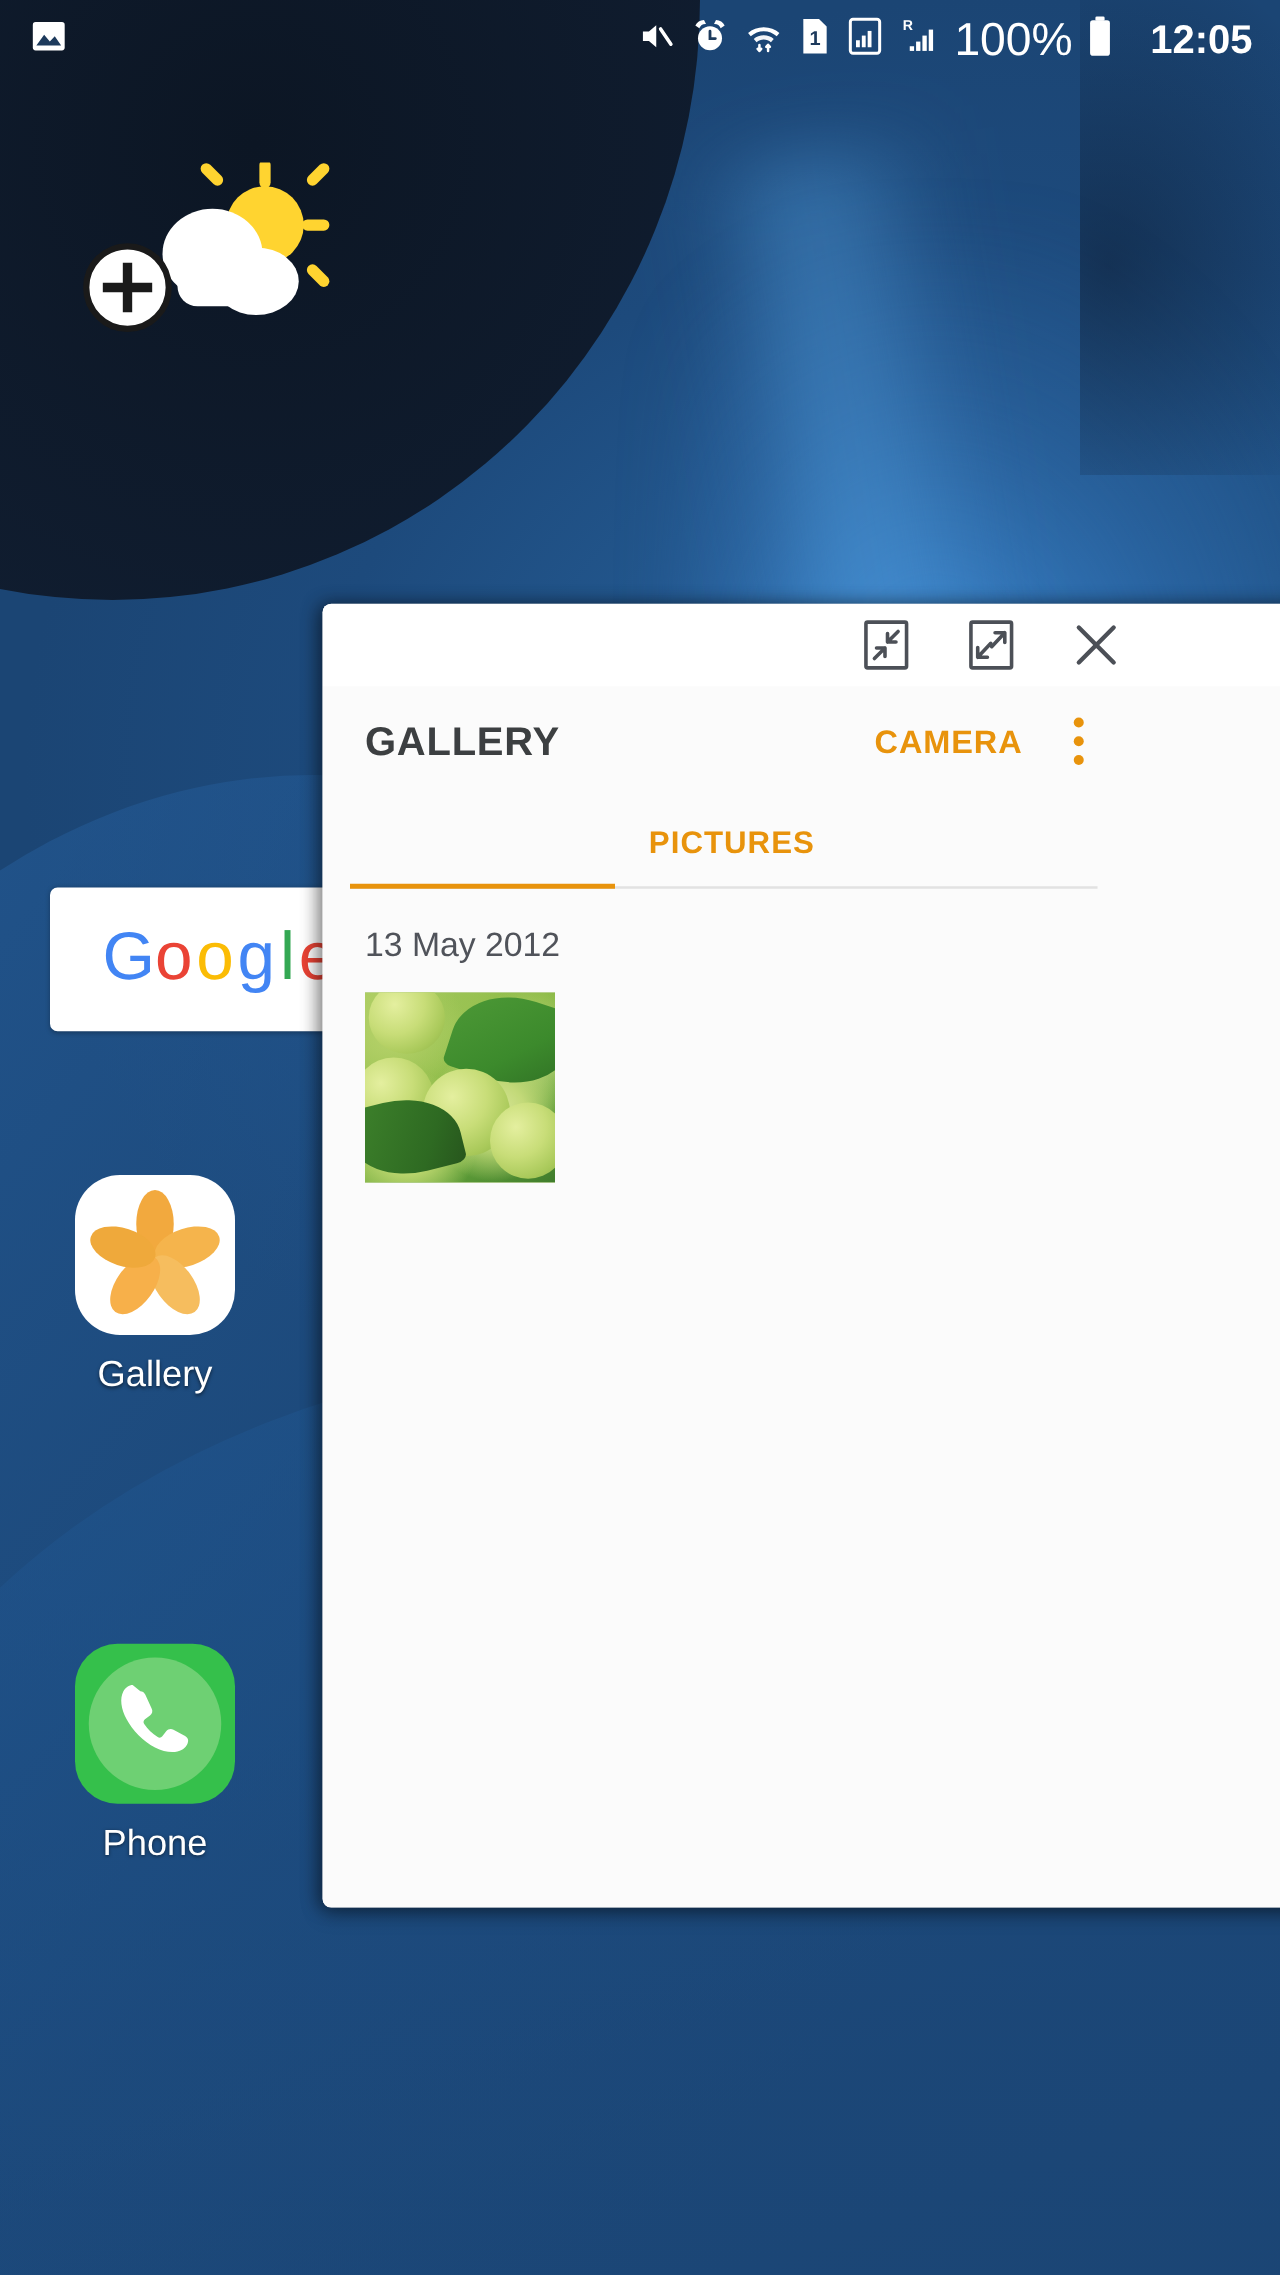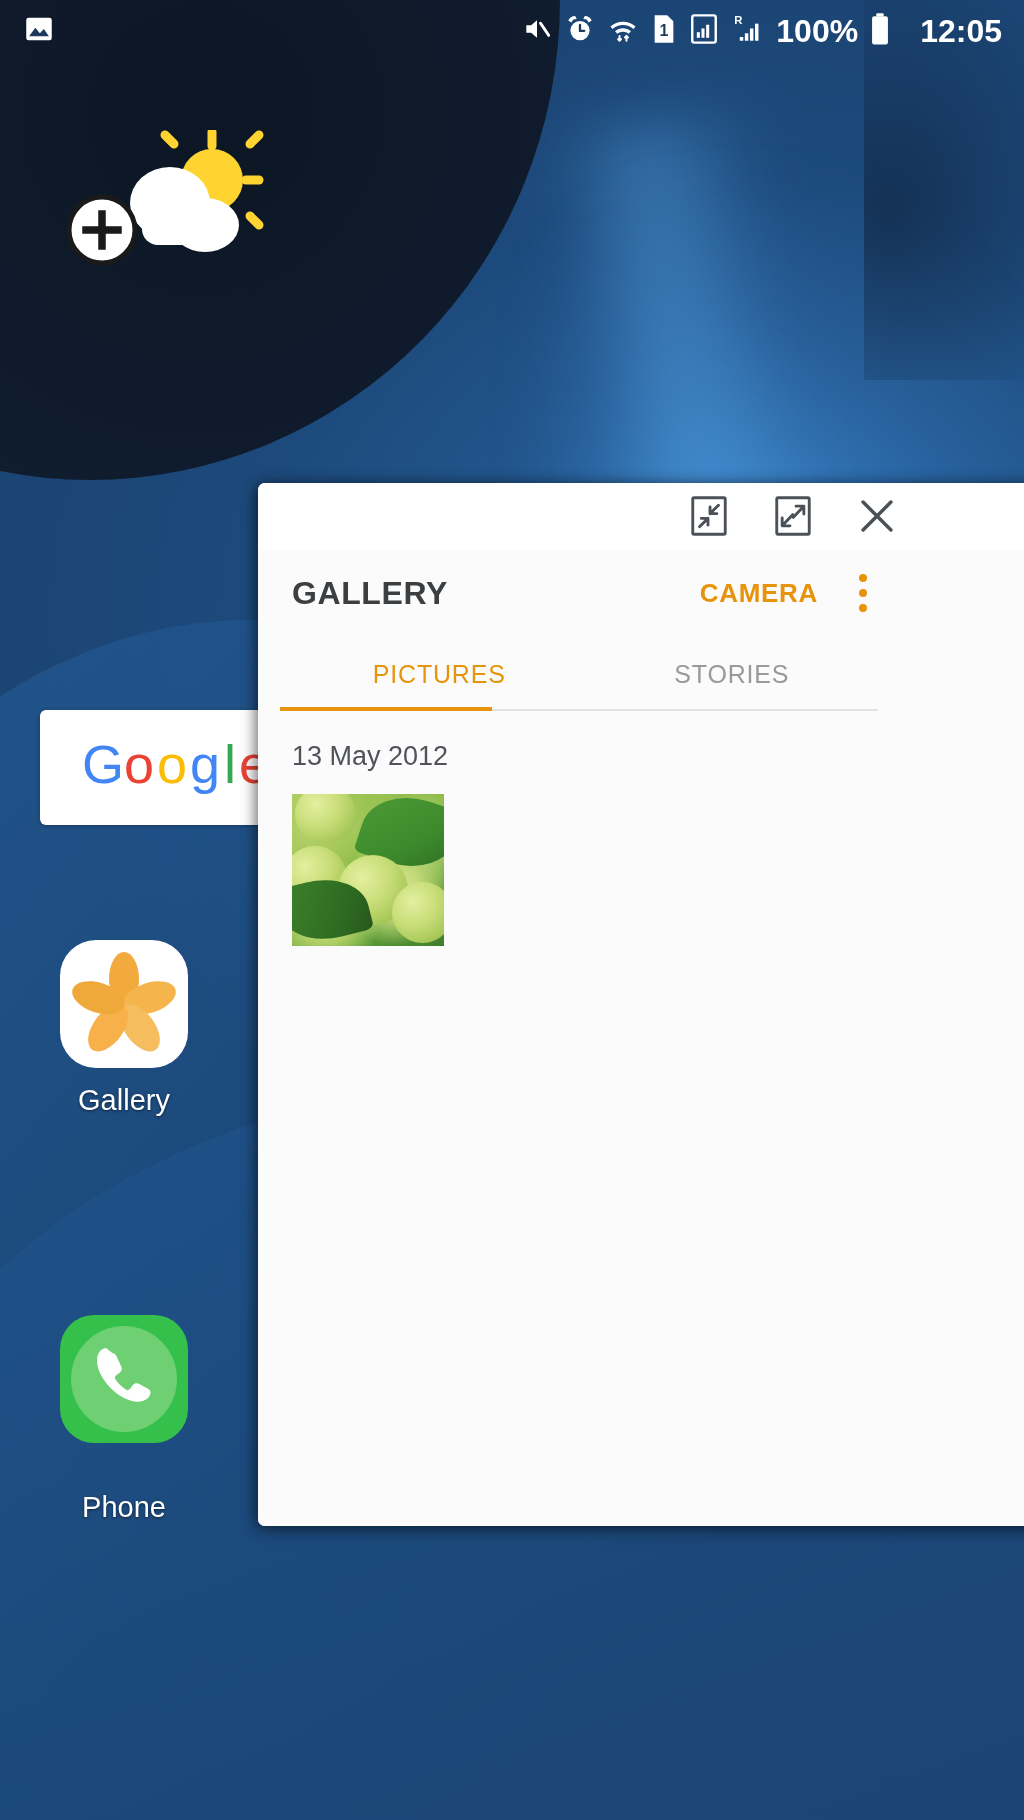--- a/index.html
+++ b/index.html
@@ -71,21 +71,21 @@
     position: absolute; left: 0; top: 0;
     width: 1024px; height: 62px;
     display: flex; align-items: center;
     color: #ffffff;
     padding: 0 22px 0 22px;
   }
   .sb-left { display: flex; align-items: center; gap: 10px; }
   .sb-right { margin-left: auto; display: flex; align-items: center; gap: 11px; }
   .sb-icon { display: block; }
   .sb-battpct {
-    font-size: 32px; font-weight: 700; letter-spacing: 0px;
+    font-size: 37px; font-weight: 400; letter-spacing: 0px;
     line-height: 1; margin-left: 1px;
   }
   .sb-clock {
     font-size: 32px; font-weight: 600; letter-spacing: 0px;
     line-height: 1; margin-left: 18px;
   }
 
   
   .weather-widget {
     position: absolute; left: 60px; top: 130px;
@@ -104,21 +104,21 @@
   }
   .google-logo { font-size: 0; line-height: 0; }
 
   
   .app-icon-wrap {
     position: absolute;
     width: 200px;
     display: flex; flex-direction: column; align-items: center;
   }
   .app-icon-wrap.gallery { left: 24px; top: 940px; }
-  .app-icon-wrap.phone   { left: 24px; top: 1315px; gap: 32px; }
+  .app-icon-wrap.phone   { left: 24px; top: 1315px; }
   .app-label {
     margin-top: 16px;
     color: #ffffff;
     font-size: 29px;
     text-shadow: 0 1px 3px rgba(0,0,0,0.55);
     white-space: nowrap;
   }
   .icon-squircle {
     width: 128px; height: 128px;
     border-radius: 36px;
@@ -192,21 +192,21 @@
     padding-right: 170px;
   }
   .tab {
     flex: 1;
     display: flex; align-items: center; justify-content: center;
     font-size: 25px; letter-spacing: 0.8px;
     color: #97999c;
     cursor: pointer;
     position: relative;
   }
-  .tab.active { color: #e8930c; font-weight: normal; padding-left: 35px; }
+  .tab.active { color: #e8930c; font-weight: bold; padding-left: 35px; }
   .tabs-rule {
     position: absolute; left: 22px; right: 170px; bottom: 0;
     height: 2px; background: #e2e2e2;
   }
   .tab-underline {
     position: absolute; bottom: 0; left: 22px;
     width: 212px; height: 4px; background: #e8930c;
   }
 
   .gallery-body {
@@ -436,21 +436,20 @@
         <div class="more-btn">
           <span class="more-dot"></span>
           <span class="more-dot"></span>
           <span class="more-dot"></span>
         </div>
       </div>
     </div>
 
     <div class="tabs">
       <div class="tab active">PICTURES</div>
-      <div class="tab">STORIES</div>
       <div class="tabs-rule"></div>
       <div class="tab-underline"></div>
     </div>
 
     <div class="gallery-body">
       <div class="date-header">13 May 2012</div>
       <div class="thumb-grid">
         <div class="thumb">
           <div class="thumb-photo"></div>
           <div class="thumb-bloom tb3"></div>

